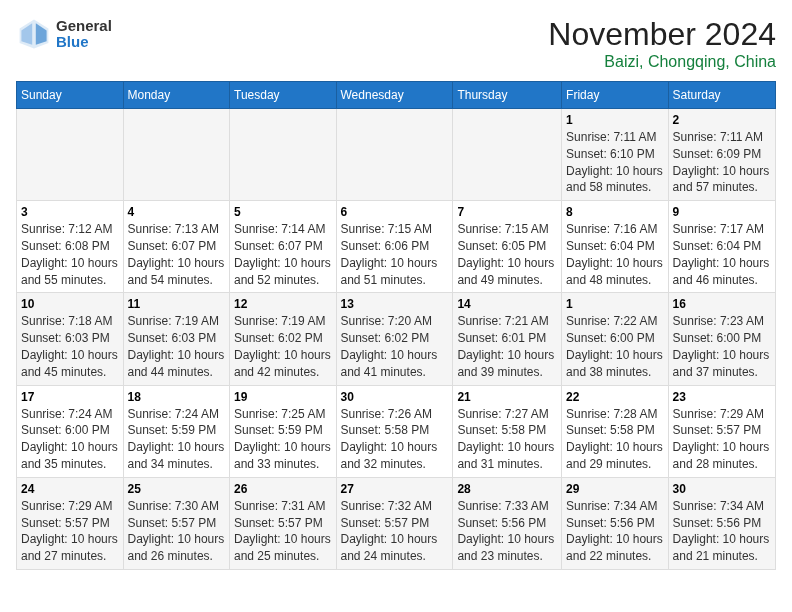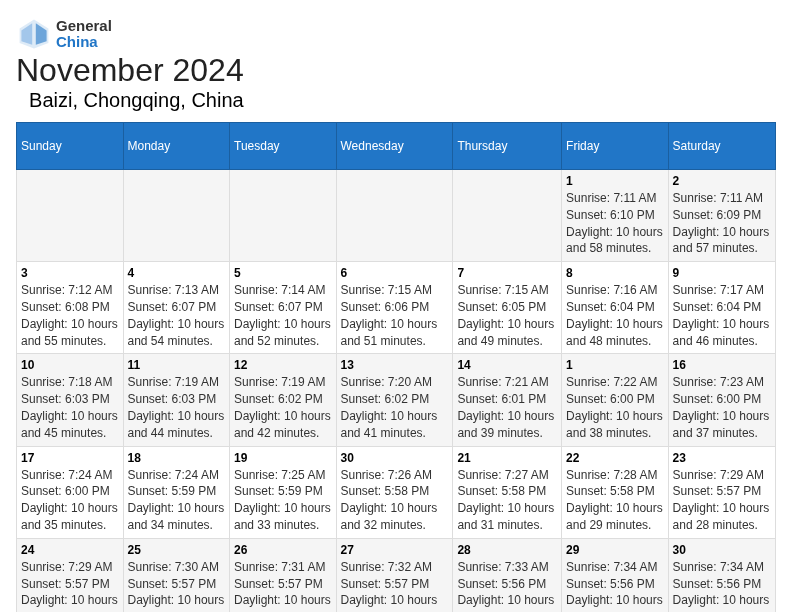--- a/index.html
+++ b/index.html
@@ -8,21 +8,20 @@
       background: #fff;
       width: 792px;
       min-height: 612px;
       padding: 16px;
     }
     .header {
       display: flex;
       justify-content: space-between;
       align-items: flex-start;
       margin-bottom: 10px;
-      flex-direction: column;
     }
     .logo {
       display: flex;
       align-items: center;
       gap: 4px;
     }
     .logo-text {
       display: flex;
       flex-direction: column;
       line-height: 1.1;
@@ -44,34 +43,34 @@
     .title-block {
       text-align: right;
     }
     .month-title {
       font-size: 32px;
       font-weight: normal;
       color: #222;
       text-align: right;
     }
     .location {
-      font-size: 20px;
-      color: #000000;
+      font-size: 16px;
+      color: #15803d;
     }
     table {
       width: 100%;
       border-collapse: collapse;
       font-size: 11px;
     }
     thead tr {
       background: #2176c7;
       color: #fff;
     }
     thead th {
-      padding: 16px 4px;
+      padding: 6px 4px;
       text-align: left;
       font-size: 12px;
       font-weight: normal;
       border: 1px solid #1a5fa0;
     }
     tbody tr {
       vertical-align: top;
     }
     tbody tr:nth-child(odd) {
       background: #f5f5f5;
@@ -109,21 +108,21 @@
 
 <div class="header">
   <div class="logo">
     <svg class="logo-icon" viewBox="0 0 40 40" xmlns="http://www.w3.org/2000/svg">
       <polygon points="20,4 36,14 36,30 20,36 4,30 4,14" fill="#2176c7" opacity="0.15"></polygon>
       <polygon points="22,8 34,16 34,28 22,32" fill="#2176c7" opacity="0.6"></polygon>
       <polygon points="18,8 6,16 6,28 18,32" fill="#4a90d9" opacity="0.4"></polygon>
     </svg>
     <div class="logo-text">
       <span class="logo-general">General</span>
-      <span class="logo-blue">China</span>
+      <span class="logo-blue">Blue</span>
     </div>
   </div>
   <div class="title-block">
     <div class="month-title">November 2024</div>
     <div class="location">Baizi, Chongqing, China</div>
   </div>
 </div>
 
 <table>
   <thead>

